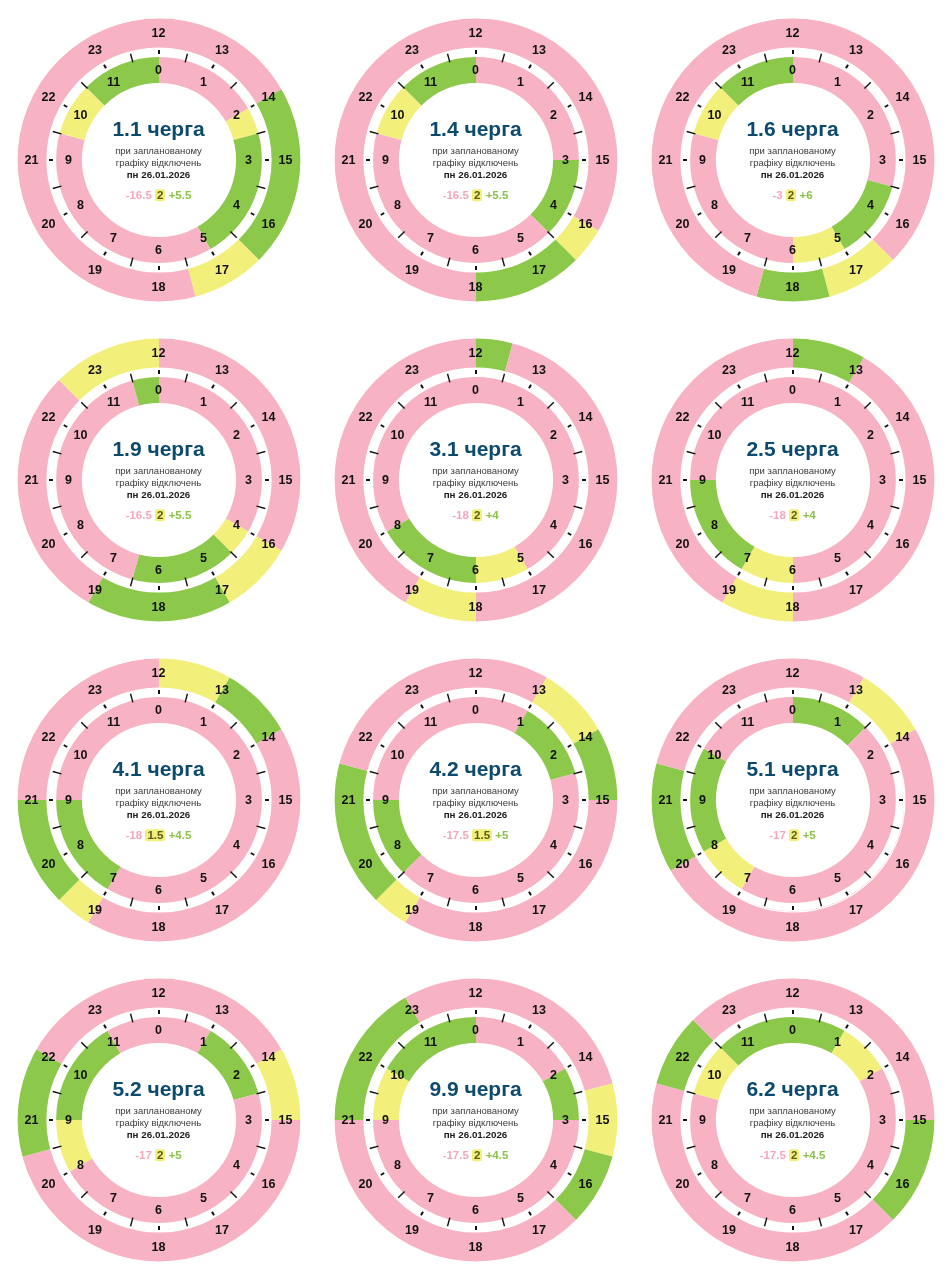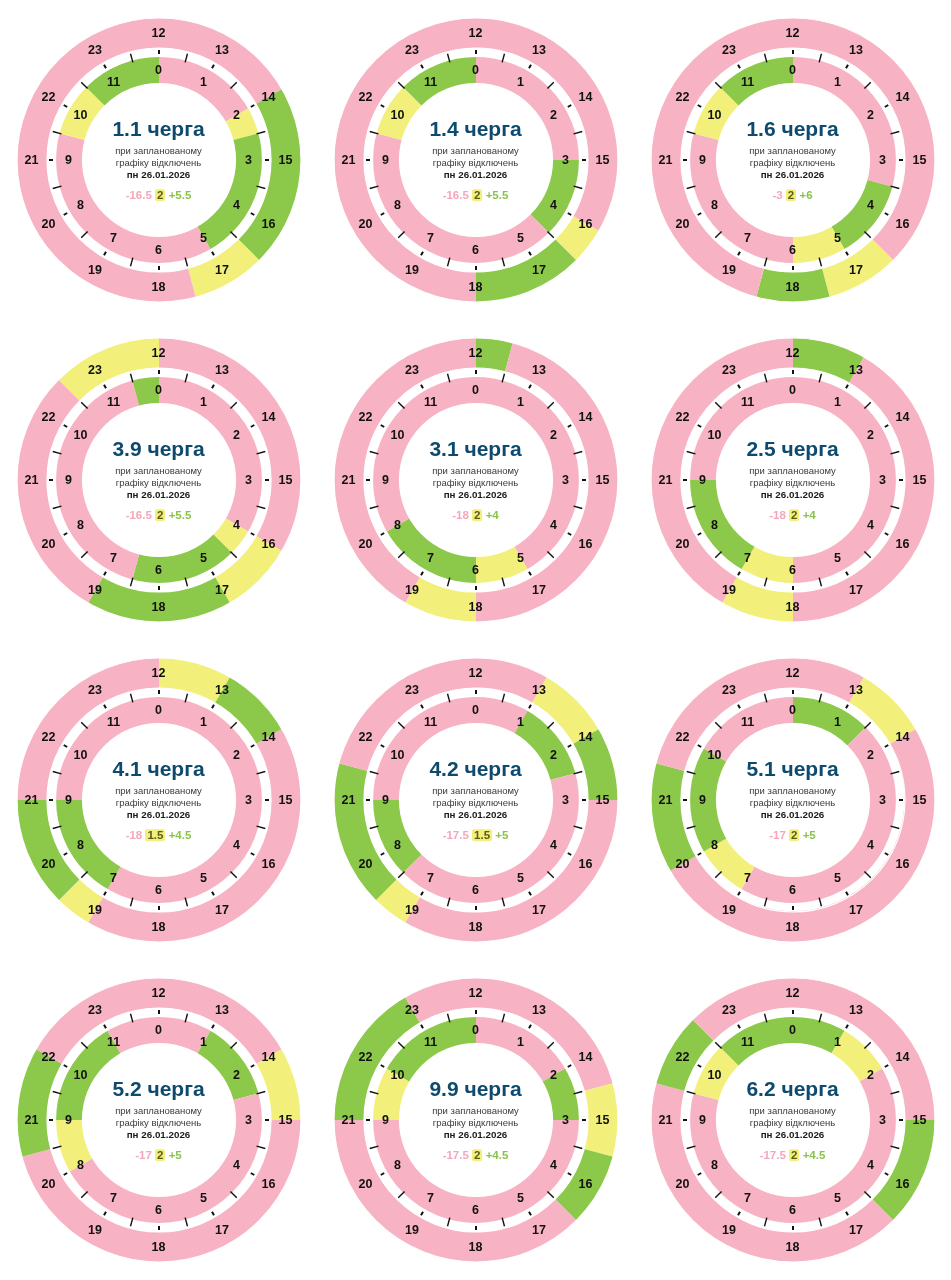--- a/index.html
+++ b/index.html
@@ -388,21 +388,21 @@
           <div class="hour-label inner" style="left: 240px; top: 150px;">3</div>
           <div class="hour-label inner" style="left: 227.942px; top: 195px;">4</div>
           <div class="hour-label inner" style="left: 195px; top: 227.942px;">5</div>
           <div class="hour-label inner" style="left: 150px; top: 240px;">6</div>
           <div class="hour-label inner" style="left: 105px; top: 227.942px;">7</div>
           <div class="hour-label inner" style="left: 72.0577px; top: 195px;">8</div>
           <div class="hour-label inner" style="left: 60px; top: 150px;">9</div>
           <div class="hour-label inner" style="left: 72.0577px; top: 105px;">10</div>
           <div class="hour-label inner" style="left: 105px; top: 72.0577px;">11</div>
           <div class="center-text">
-            <div class="queue-title">3.9 черга</div>
+            <div class="queue-title">1.9 черга</div>
             <div class="sub">при запланованому</div>
             <div class="sub">графіку відключень</div>
             <div class="date">пн 26.01.2026</div>
             <div class="stats"><span class="stat-off">-16.5</span> <span class="stat-maybe">2</span> <span class="stat-on">+5.5</span></div>
           </div>
         </div>
       </div>
       <div class="cell">
         <div class="dial">
           <svg width="300" height="300" viewBox="0 0 300 300">

